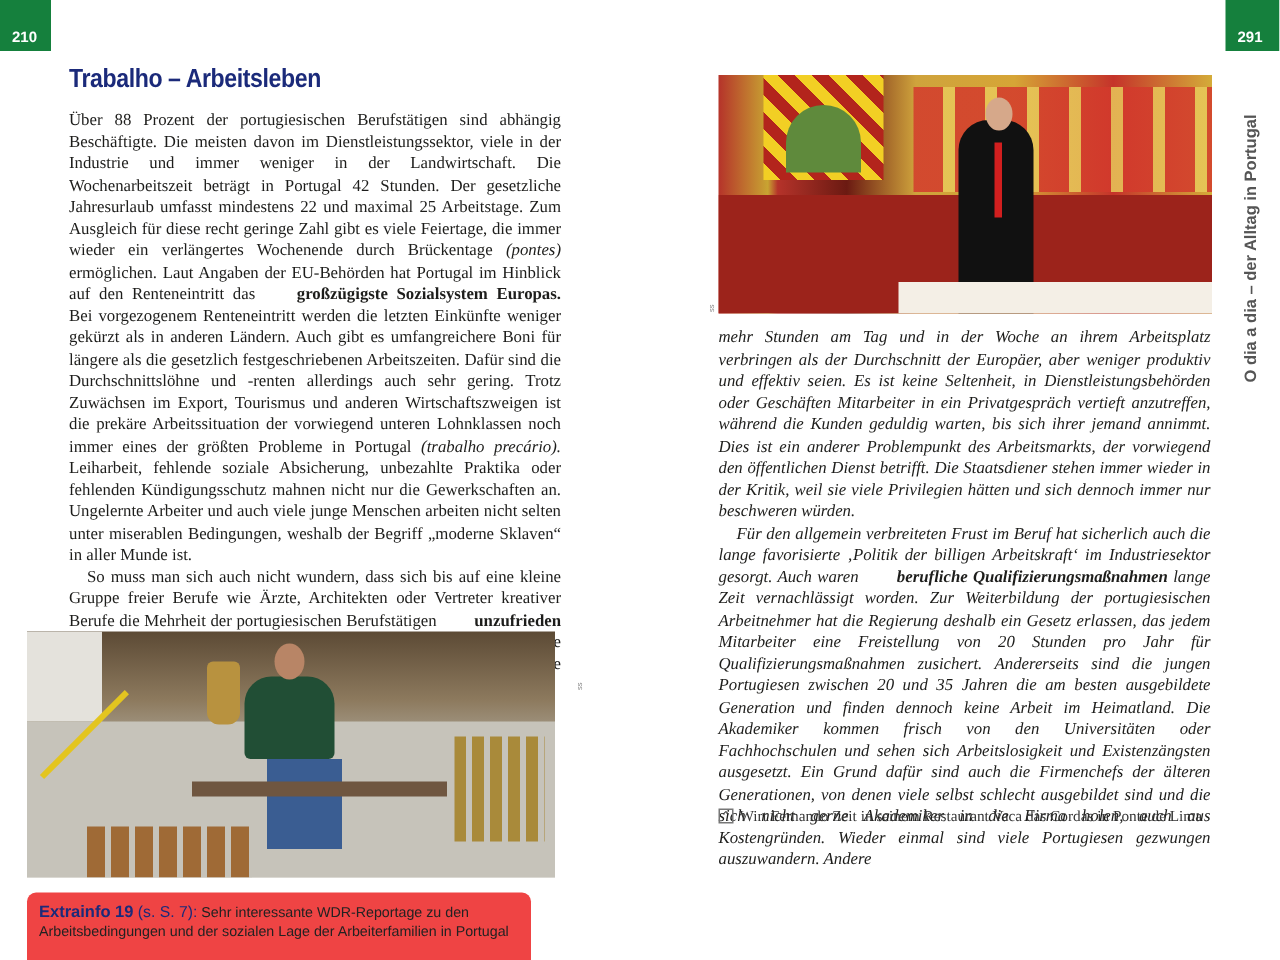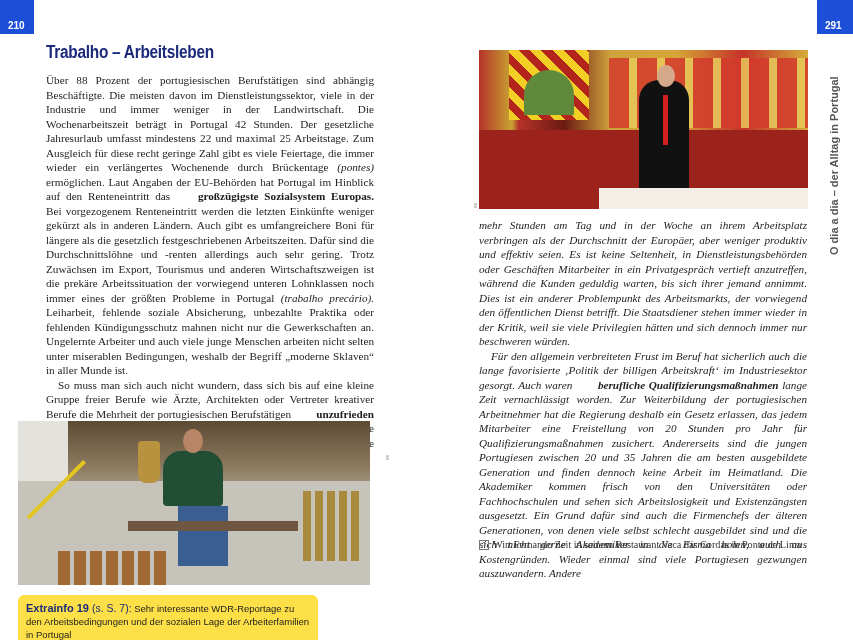--- a/index.html
+++ b/index.html
@@ -1,36 +1,36 @@
 <!DOCTYPE html>
 <html><head>
 <meta charset="utf-8">
 <style>
   html, body { margin:0; padding:0; background:#fff; }
   body { width:853px; height:640px; position:relative; overflow:hidden; font-family:"Liberation Serif", serif; color:#1d1d1b; }
-  .page-tab { position:absolute; background:#1d4ed8; color:#fff; font-family:"Liberation Sans", sans-serif; font-weight:bold; font-size:10px; width:34px; height:34px; box-sizing:border-box; display:flex; align-items:flex-end; padding:12px 0 3px 8px; }
+  .page-tab { position:absolute; background:#15803d; color:#fff; font-family:"Liberation Sans", sans-serif; font-weight:bold; font-size:10px; width:34px; height:34px; box-sizing:border-box; display:flex; align-items:flex-end; padding:12px 0 3px 8px; }
   #tab-left { left:0; top:0; }
   #tab-right { right:0; top:0; width:36px; }
   .title { position:absolute; left:46px; top:42px; font-family:"Liberation Sans", sans-serif; font-weight:bold; font-size:17.5px; color:#1b2a7a; letter-spacing:-0.3px; transform:scaleX(0.88); transform-origin:left; }
   .col { position:absolute; font-size:11.2px; line-height:14.5px; text-align:justify; hyphens:manual; }
   .col p { margin:0; }
   .col p.indent { text-indent:12px; }
   #left-col { left:46px; top:73px; width:328px; }
   #right-col { left:479px; top:218px; width:328px;font-style:italic; }
   b { font-weight:bold;margin-left:22px; }
   .photo { position:absolute; overflow:hidden; }
   #photo-restaurant { left:479px; top:50px; width:329px; height:159px; background:linear-gradient(90deg,#b5332a 0%,#c8a432 10%,#b5332a 12%,#6b1a12 26%,#cfa33c 40%,#d6a536 60%,#c5332a 80%,#d4ac39 100%); }
   #photo-bells { left:18px; top:421px; width:352px; height:164px; background:linear-gradient(180deg,#5c4a35 0%,#8d7a5e 28%,#b9b7ae 55%,#c2bfb6 100%); }
   .shape { position:absolute; }
   .credit { position:absolute; font-family:"Liberation Sans", sans-serif; font-size:5px; color:#888; transform:rotate(-90deg); transform-origin:left top; }
   .side-label { position:absolute; left:828px; top:255px; transform:rotate(-90deg); transform-origin:left top; font-family:"Liberation Sans", sans-serif; font-weight:bold; font-size:11px; color:#555; white-space:nowrap; }
   .captions { position:absolute; left:479px; top:538px; width:330px; font-size:10.2px; line-height:13.5px; color:#333; }
   .captions p { margin:0 0 6px 0; }
   .cap-icon { display:inline-block; width:8px; height:8px; border:1px solid #777; font-size:7px; line-height:8px; text-align:center; margin-right:4px; vertical-align:1px; font-family:"DejaVu Sans", sans-serif; }
-  .extrainfo { position:absolute; left:18px; top:595px; width:300px; height:45px; background:#fde047; border-radius:6px 6px 0 0; box-sizing:border-box; padding:7px 8px; font-family:"Liberation Sans", sans-serif; font-size:9.5px; line-height:13px; color:#222; }
+  .extrainfo { position:absolute; left:18px; top:595px; width:336px; height:45px; background:#ef4444; border-radius:6px 6px 0 0; box-sizing:border-box; padding:7px 8px; font-family:"Liberation Sans", sans-serif; font-size:9.5px; line-height:13px; color:#222; }
   .extrainfo .ex-title { font-weight:bold; color:#1b2a7a; font-size:11px; }
   .extrainfo .ex-ref { color:#1b2a7a; font-size:10.5px; }
 </style>
 </head>
 <body>
 
 <div class="page-tab" id="tab-left">
     <span>210</span>
   </div>
 <div class="page-tab" id="tab-right">

